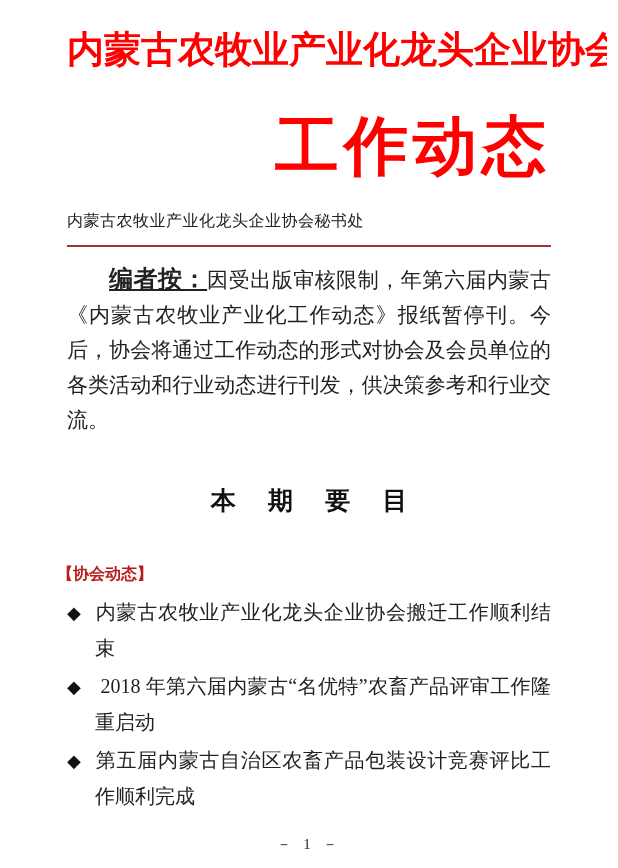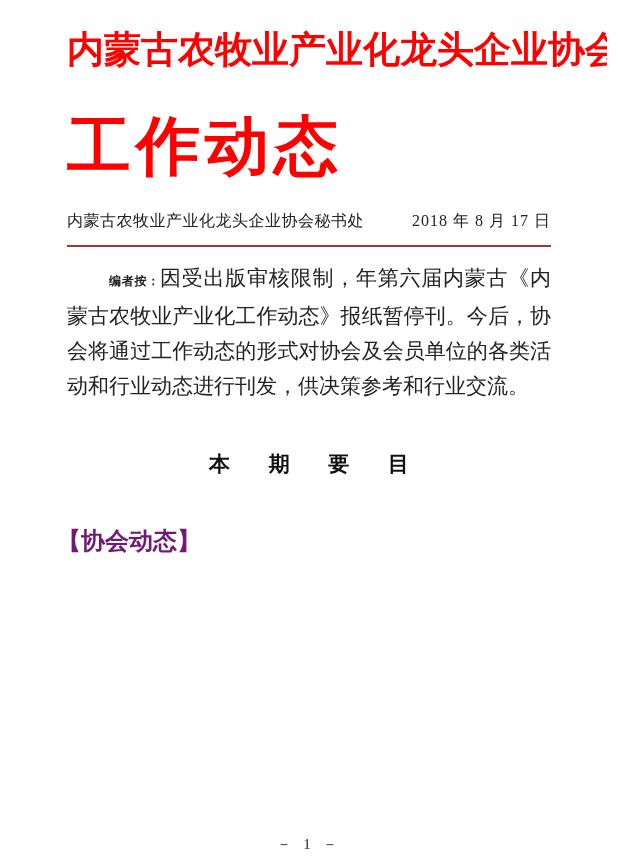--- a/index.html
+++ b/index.html
@@ -24,21 +24,21 @@
     text-align: center;
     font-size: 37px;
     font-weight: bold;
     color: #fe0000;
     letter-spacing: 0px;
     white-space: nowrap;
     line-height: 1.2;
   }
   .doc-title {
     margin-top: 38px;
-    text-align: left;
+    text-align: right;
     font-size: 64px;
     font-weight: bold;
     color: #fe0000;
     letter-spacing: 5px;
     line-height: 1.15;
   }
   .issue-line {
     margin-top: 44px;
     text-align: center;
     font-size: 19px;
@@ -67,37 +67,38 @@
     margin-top: 14px;
     font-size: 21px;
     line-height: 35px;
     text-align: justify;
     text-indent: 2em;
     color: #222;
   }
   .editor-note .note-label {
     font-weight: bold;
     font-family: "Liberation Sans", "DejaVu Sans", sans-serif;
-    font-size: 12px;
+    font-size: 24px;
+    text-decoration: underline;
   }
   .contents-title {
     margin-top: 46px;
     text-align: center;
-    font-size: 21px;
+    font-size: 25px;
     font-weight: bold;
     letter-spacing: 13px;
     text-indent: 13px; 
     color: #111;
-    font-family: Liberation Mono, monospace;
+    font-family: Liberation Serif, serif;
   }
   .section-heading {
     margin-top: 47px;
-    font-size: 24px;
+    font-size: 16px;
     font-weight: bold;
-    color: #701a75;
+    color: #b91c1c;
     font-family: "Liberation Sans", "DejaVu Sans", sans-serif;
     margin-left: -10px;
   }
   .contents-list {
     list-style: none;
     margin: 10px 0 0 0;
     padding: 0;
     font-size: 20px;
     line-height: 35px;
     color: #222;
@@ -134,27 +135,31 @@
 
 <div class="page">
 
   <div class="org-title">内蒙古农牧业产业化龙头企业协会</div>
 
   <div class="doc-title">工作动态</div>
 
 
   <div class="info-row">
     <span class="publisher">内蒙古农牧业产业化龙头企业协会秘书处</span>
-    <span class="pub-date">2018 年 8 月 17 日</span>
   </div>
 
   <hr class="divider">
 
   <p class="editor-note"><span class="note-label">编者按：</span><span>因受出版审核限制，年第六届内蒙古《内蒙古农牧业产业化工作动态》报纸暂停刊。今后，协会将通过工作动态的形式对协会及会员单位的各类活动和行业动态进行刊发，供决策参考和行业交流。</span></p>
 
   <div class="contents-title">本 期 要 目</div>
 
   <div class="section-heading">【协会动态】</div>
 
+  <ul class="contents-list">
+    <li><span class="bullet">◆</span><span class="item-text">内蒙古农牧业产业化龙头企业协会搬迁工作顺利结束</span></li>
+    <li class="li-extra-space"><span class="bullet">◆</span><span class="item-text">2018 年第六届内蒙古“名优特”农畜产品评审工作隆重启动</span></li>
+    <li><span class="bullet">◆</span><span class="item-text">第五届内蒙古自治区农畜产品包装设计竞赛评比工作顺利完成</span></li>
+  </ul>
 
   <div class="page-footer">－ 1 －</div>
 
 </div>
 
 </body></html>

